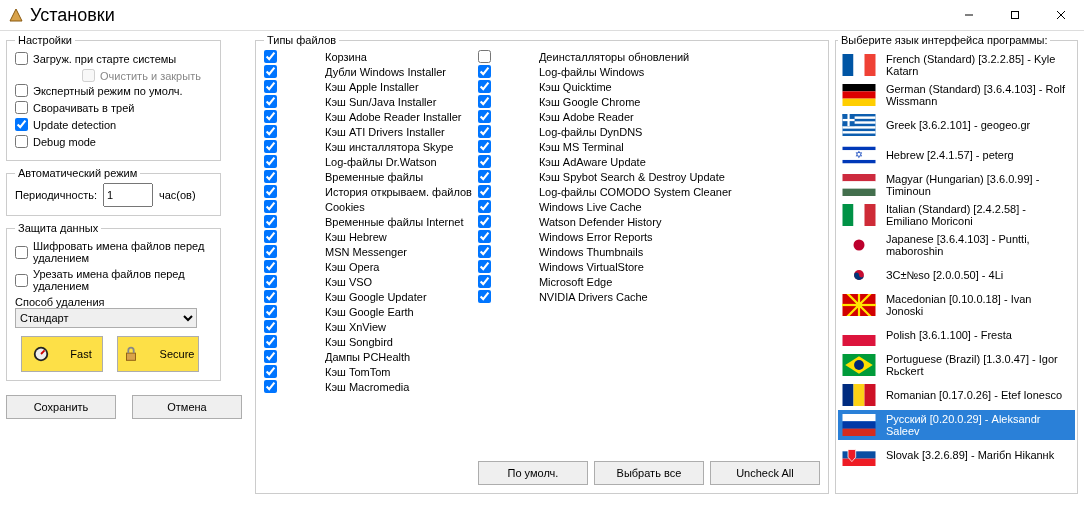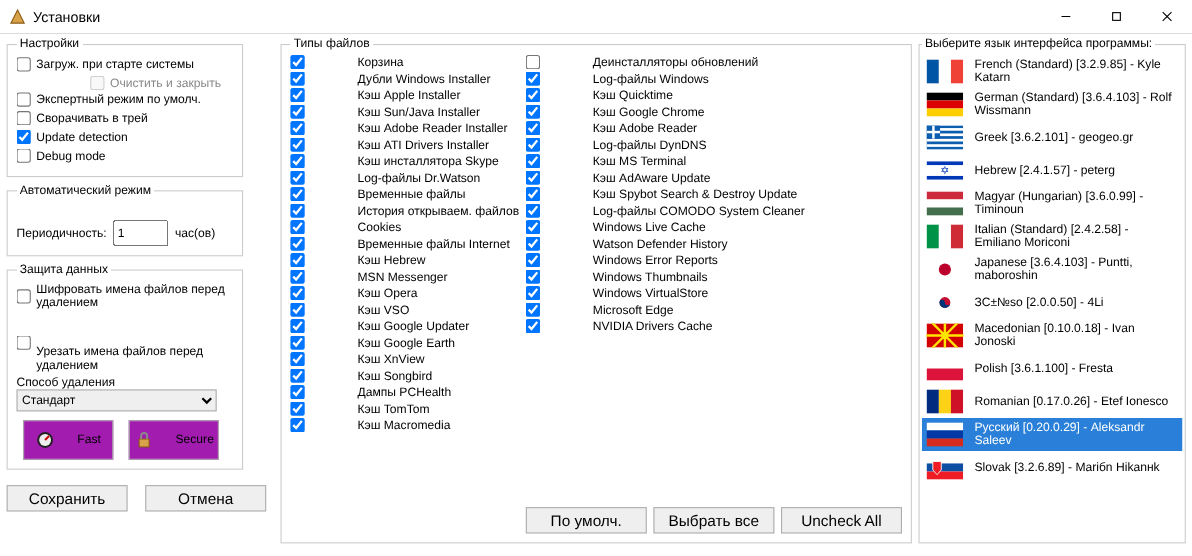--- a/index.html
+++ b/index.html
@@ -1,36 +1,36 @@
 <!DOCTYPE html>
 <html><head>
 <meta charset="utf-8">
 <style>
   html,body{margin:0;padding:0;font-family:"Segoe UI",Tahoma,sans-serif;font-size:11px;color:#000;background:#fff;}
   body{width:1084px;height:505px;overflow:hidden;box-sizing:border-box;}
   .titlebar{height:30px;display:flex;align-items:center;border-bottom:1px solid #ddd;}
   .titlebar .appicon{width:16px;height:16px;margin:0 6px 0 8px;}
-  .titlebar .title{flex:0 0 auto;font-size:13px;}
+  .titlebar .title{flex:0 0 auto;font-size:18px;}
   .titlebar .spacer{flex:1;}
   .winbtn{width:46px;height:30px;display:flex;align-items:center;justify-content:center;}
   .content{display:flex;height:calc(100% - 30px);padding:3px 6px 6px 6px;box-sizing:border-box;gap:6px;}
   fieldset{border:1px solid #ccc;margin:0 0 6px 0;padding:4px 8px 8px 8px;}
   legend{padding:0 3px;color:#000;}
   .leftcol{width:215px;display:flex;flex-direction:column;}
   .leftcol label.row{display:flex;align-items:center;margin:2px 0 4px 0;}
   .leftcol label.row input{margin:0 5px 0 0;}
   .sub{margin-left:24px;color:#888;display:flex;align-items:center;padding-left:43px;}
   .sub input{margin:0 5px 0 0;}
-  .periodrow{display:flex;align-items:center;gap:6px;margin-top:17px;}
+  .periodrow{display:flex;align-items:center;gap:6px;margin-top:0;}
   .periodrow input[type=number]{width:42px;height:18px;font-size:11px;}
   select{width:182px;height:20px;font-size:11px;background:#efefef;border:1px solid #adadad;}
   .delspeed{display:flex;gap:14px;margin:8px 0 0 6px;}
-  .speedbtn{width:80px;height:34px;border:1px solid #adadad;background:#a21caf;display:flex;align-items:center;justify-content:center;gap:20px;font-size:11px;cursor:default;}
+  .speedbtn{width:80px;height:34px;border:1px solid #adadad;background:#fde047;display:flex;align-items:center;justify-content:center;gap:20px;font-size:11px;cursor:default;}
   .bottomBtns{display:flex;gap:16px;margin-top:8px;}
-  .btn{min-width:88px;height:22px;border:1px solid #adadad;background:#efefef;display:flex;align-items:center;justify-content:center;font-size:14px;padding:0 10px;}
+  .btn{min-width:88px;height:22px;border:1px solid #adadad;background:#efefef;display:flex;align-items:center;justify-content:center;font-size:11px;padding:0 10px;}
   .midcol{flex:1;display:flex;flex-direction:column;padding-left:28px;}
   .filetypes{flex:1;display:flex;flex-direction:column;min-height:0;}
   .ftgrid{flex:1;display:flex;gap:6px;min-height:0;}
   .ftcol{flex:1;display:flex;flex-direction:column;}
   .ftcol label{display:flex;align-items:center;margin:0 0 2px 0;white-space:nowrap;gap:43px;}
   .ftcol label input{margin:0 5px 0 0;}
   .ftbtns{display:flex;gap:6px;justify-content:flex-end;margin-top:6px;}
   .rightcol{width:340px;display:flex;flex-direction:column;}
   .langfs{flex:1;display:flex;flex-direction:column;min-height:0;padding:4px 2px;}
   .langscroll{flex:1;overflow-y:scroll;border:0;}
@@ -111,21 +111,21 @@
     </fieldset>
     <fieldset>
       <legend>Защита данных</legend>
       <div id="protect-rows">
           <label class="row">
             <input type="checkbox" style="">
             <span style="line-height: 12px;">Шифровать имена файлов перед удалением</span>
           </label>
           <label class="row">
             <input type="checkbox" style="">
-            <span style="line-height: 12px; margin-top: 29px;">Урезать имена файлов перед удалением</span>
+            <span style="line-height: 12px;">Урезать имена файлов перед удалением</span>
           </label>
         </div>
       <div style="margin-top:4px;">Способ удаления</div>
       <select>
         <option>Стандарт</option>
       </select>
       <div class="delspeed">
         <div class="speedbtn">
           <svg width="18" height="18" viewBox="0 0 20 20">
               <circle cx="10" cy="10" r="8" fill="#222"></circle>
@@ -333,21 +333,21 @@
       <legend>Выберите язык интерфейса программы:</legend>
       <div class="langscroll" id="lang-list">
           <div class="langitem">
             <span class="flag">
               <svg viewBox="0 0 6 4" width="34" height="22">
                 <rect x="0" y="0" width="2" height="4" fill="#0055a4"></rect>
                 <rect x="2" y="0" width="2" height="4" fill="#fff"></rect>
                 <rect x="4" y="0" width="2" height="4" fill="#ef4135"></rect>
               </svg>
             </span>
-            <span>French (Standard) [3.2.9.85] - Kyle Katarn</span>
+            <span>French (Standard) [3.2.2.85] - Kyle Katarn</span>
           </div>
           <div class="langitem">
             <span class="flag">
               <svg viewBox="0 0 6 4" width="34" height="22">
                 <rect x="0" y="0" width="6" height="1.33" fill="#000"></rect>
                 <rect x="0" y="1.33" width="6" height="1.33" fill="#dd0000"></rect>
                 <rect x="0" y="2.66" width="6" height="1.34" fill="#ffce00"></rect>
               </svg>
             </span>
             <span>German (Standard) [3.6.4.103] - Rolf Wissmann</span>
@@ -439,20 +439,30 @@
               <svg viewBox="0 0 6 4" width="34" height="22">
                 <rect x="0" y="0" width="6" height="2" fill="#fff"></rect>
                 <rect x="0" y="2" width="6" height="2" fill="#dc143c"></rect>
               </svg>
             </span>
             <span>Polish [3.6.1.100] - Fresta</span>
           </div>
           <div class="langitem">
             <span class="flag">
               <svg viewBox="0 0 6 4" width="34" height="22">
+                <rect x="0" y="0" width="6" height="4" fill="#009b3a"></rect>
+                <polygon points="3,0.4 5.5,2 3,3.6 0.5,2" fill="#fedf00"></polygon>
+                <circle cx="3" cy="2" r="0.9" fill="#002776"></circle>
+              </svg>
+            </span>
+            <span>Portuguese (Brazil) [1.3.0.47] - Igor Rьckert</span>
+          </div>
+          <div class="langitem">
+            <span class="flag">
+              <svg viewBox="0 0 6 4" width="34" height="22">
                 <rect x="0" y="0" width="2" height="4" fill="#002b7f"></rect>
                 <rect x="2" y="0" width="2" height="4" fill="#fcd116"></rect>
                 <rect x="4" y="0" width="2" height="4" fill="#ce1126"></rect>
               </svg>
             </span>
             <span>Romanian [0.17.0.26] - Etef Ionesco</span>
           </div>
           <div class="langitem selected">
             <span class="flag">
               <svg viewBox="0 0 6 4" width="34" height="22">

